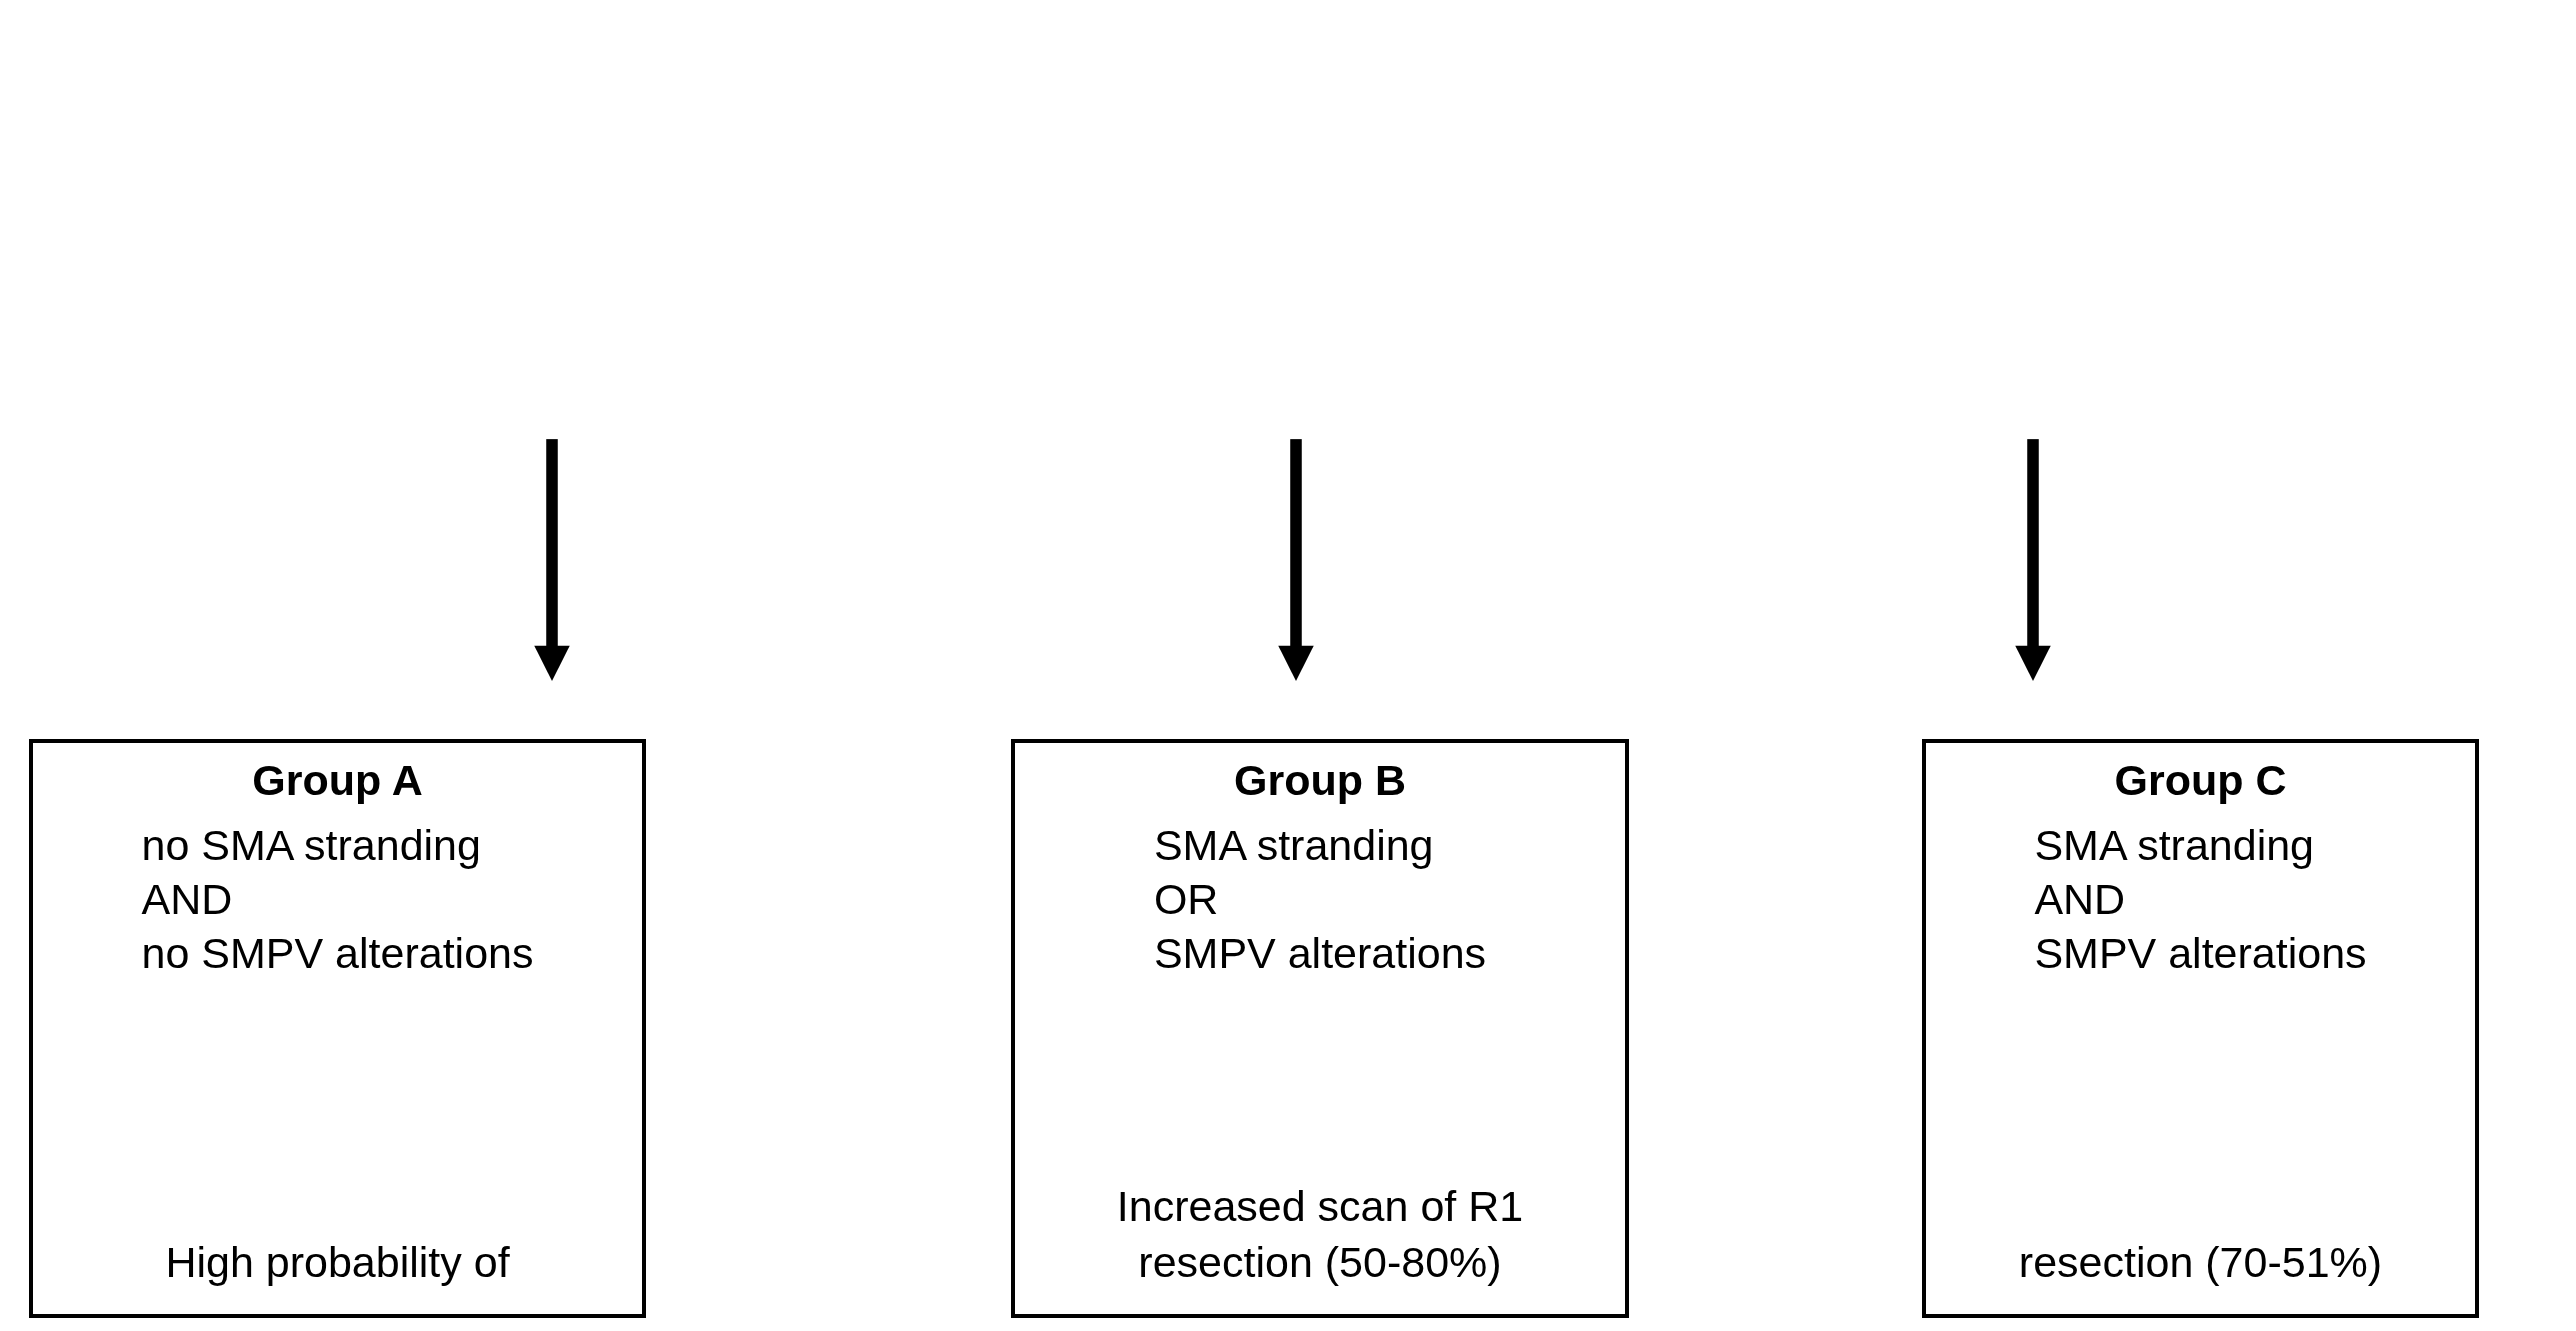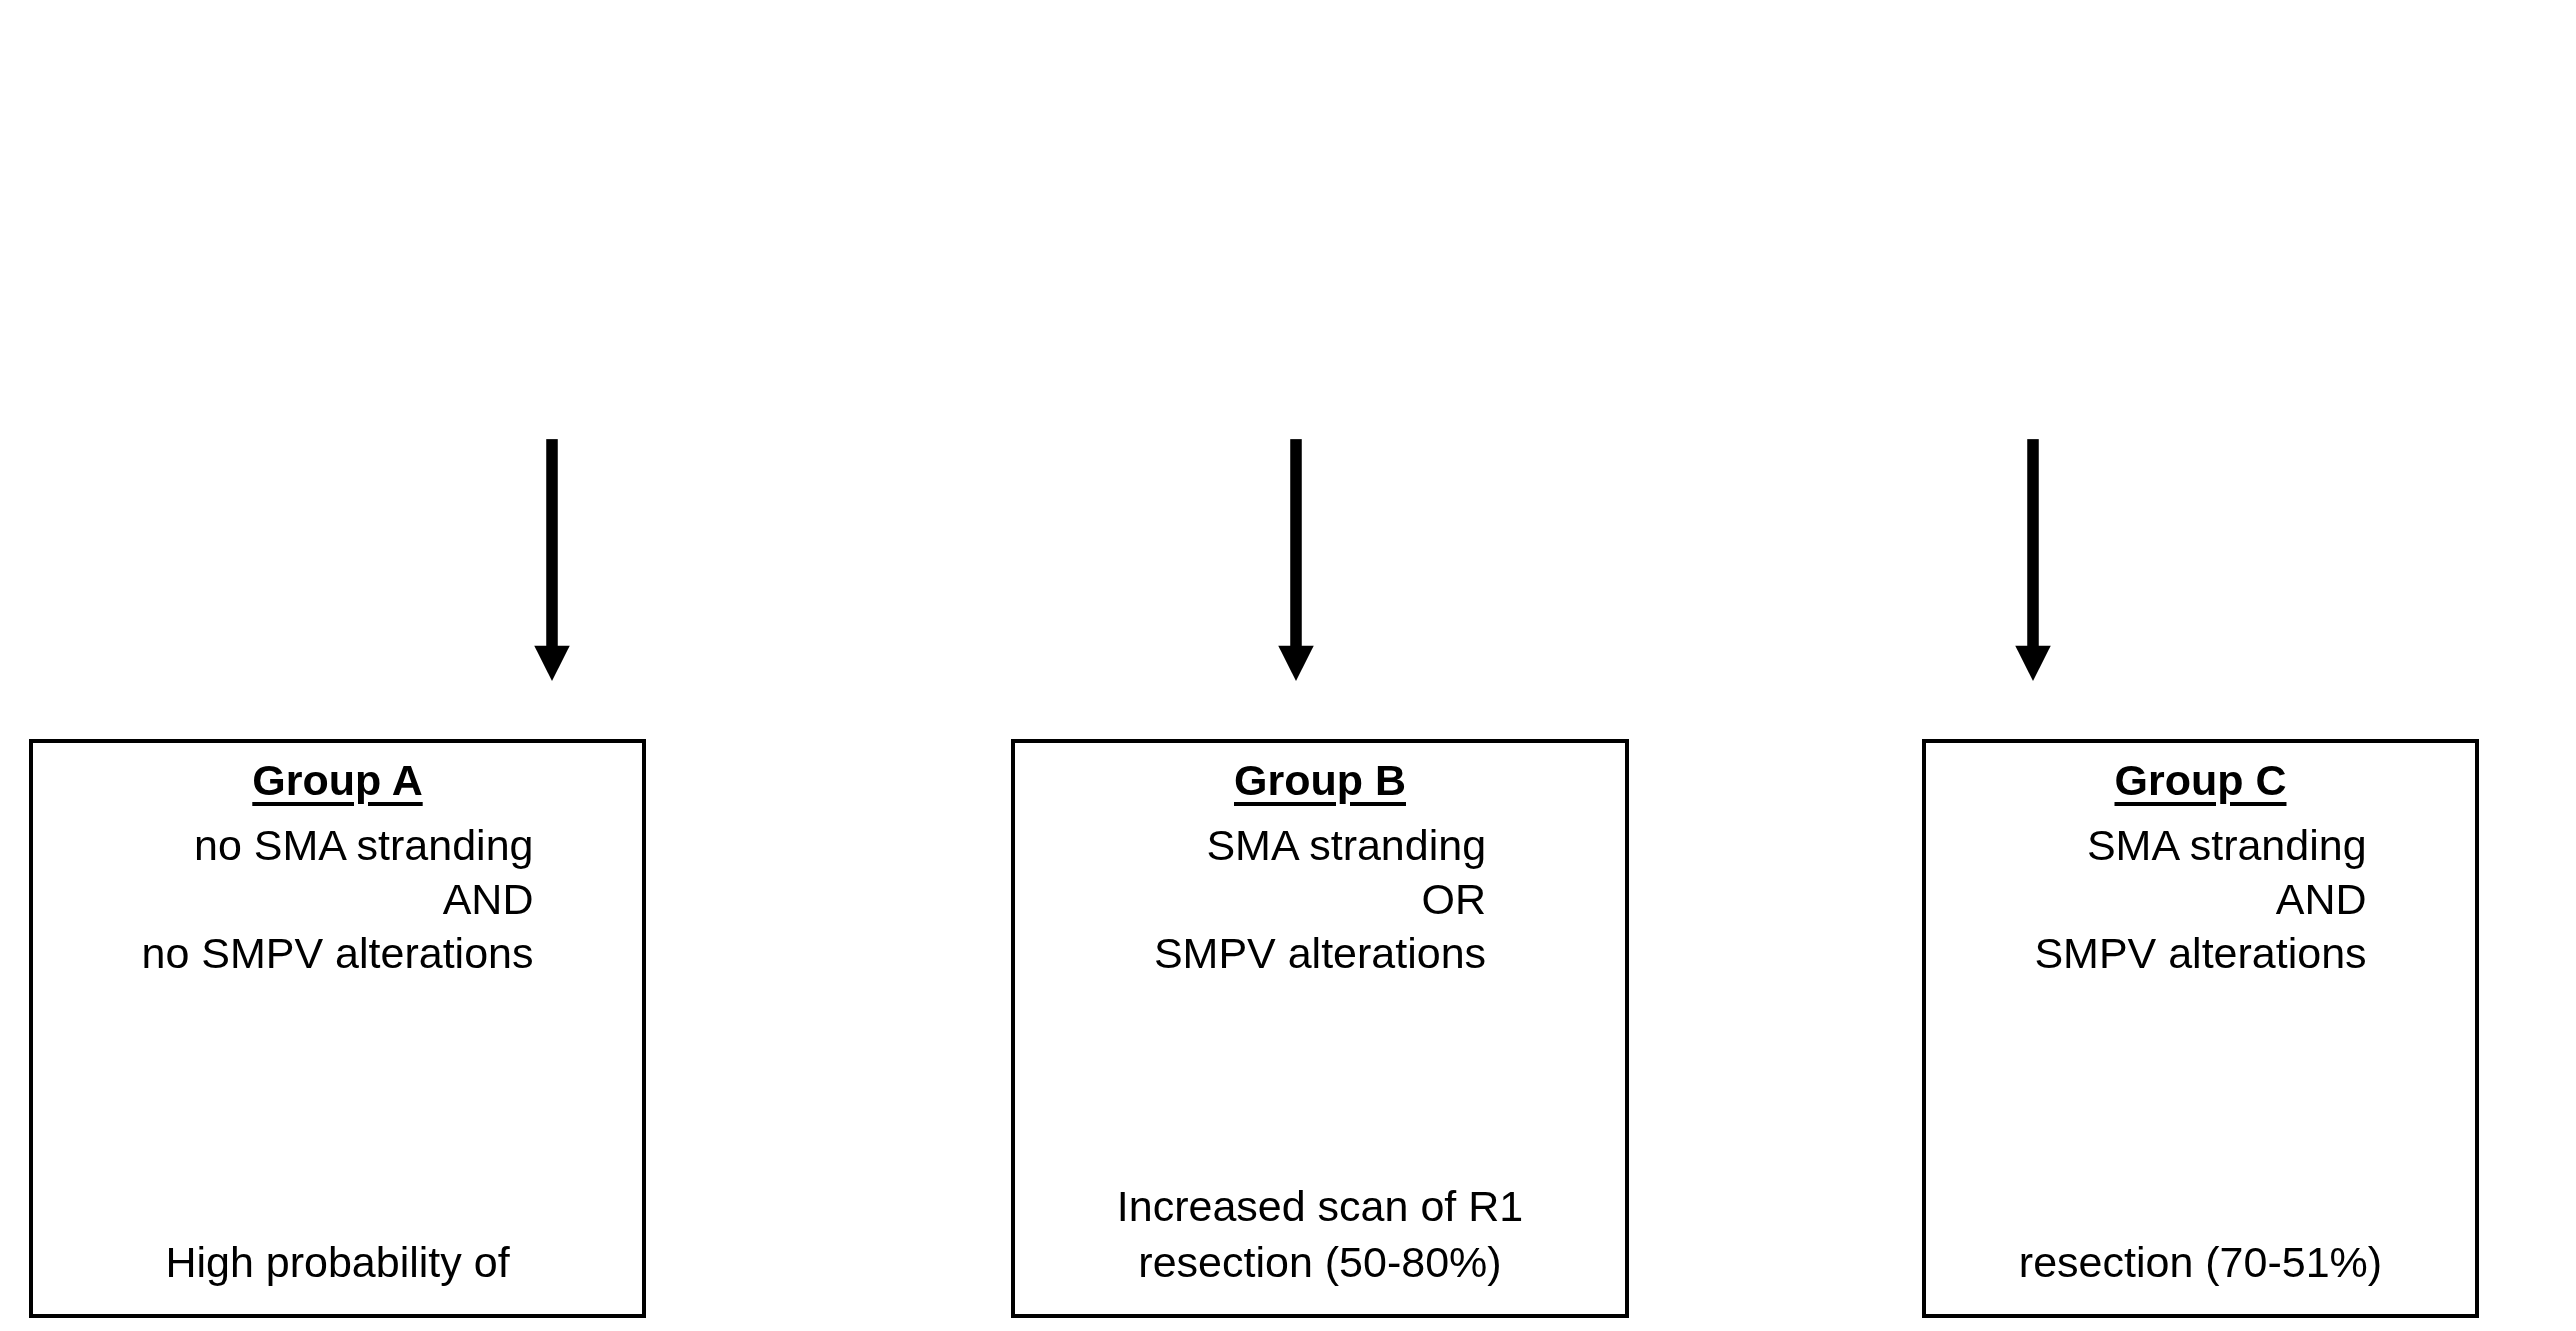--- a/index.html
+++ b/index.html
@@ -85,29 +85,28 @@
     position: absolute;
     inset: 0;
     display: flex;
     flex-direction: column;
     align-items: center;
   }
   .group-title {
     margin-top: 12.4px;
     font-size: 43px;
     font-weight: bold;
-    text-decoration: underline;
     text-underline-offset: 7.1px;
     text-decoration-thickness: 3.6px;
     line-height: 1.2;
     white-space: nowrap;
   }
   .criteria {
     margin-top: 10.7px;
-    text-align: right;
+    text-align: left;
   }
   .criteria-line {
     font-size: 43px;
     line-height: 1.26;
     white-space: nowrap;
   }
   .conclusion {
     position: absolute;
     left: 10.7px;
     right: 10.7px;

